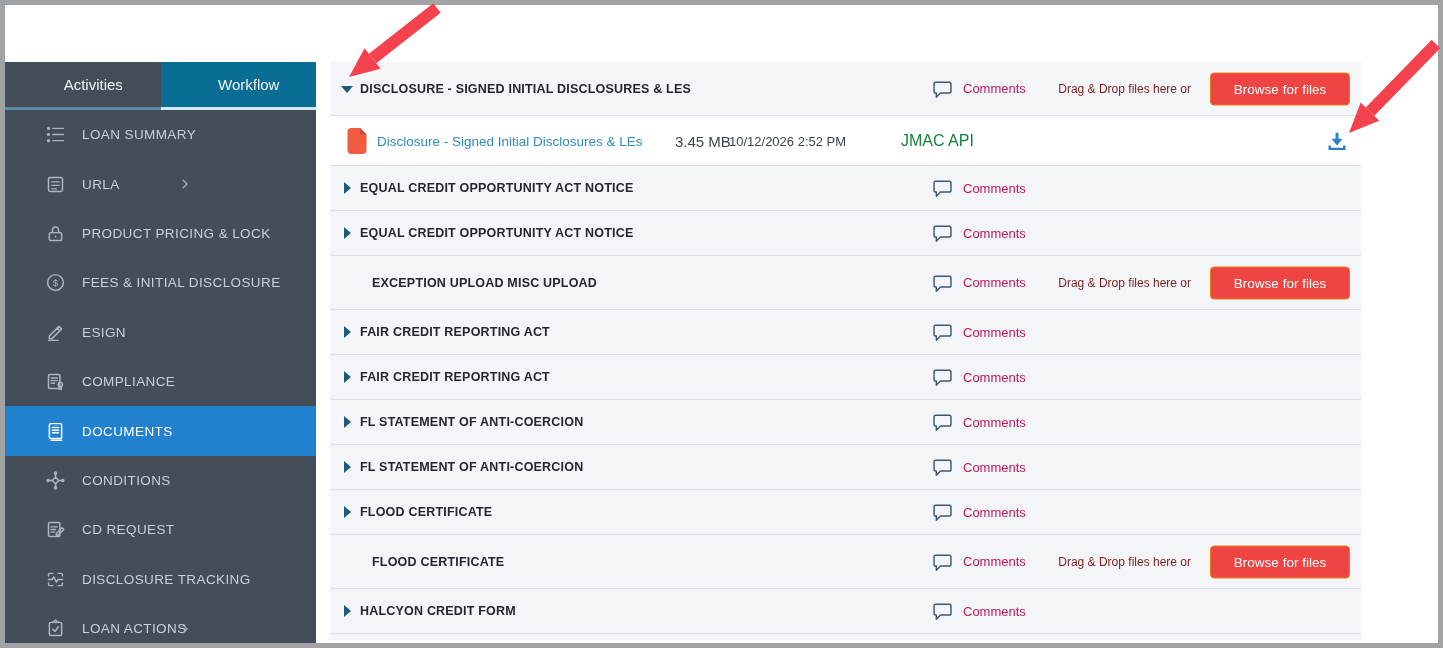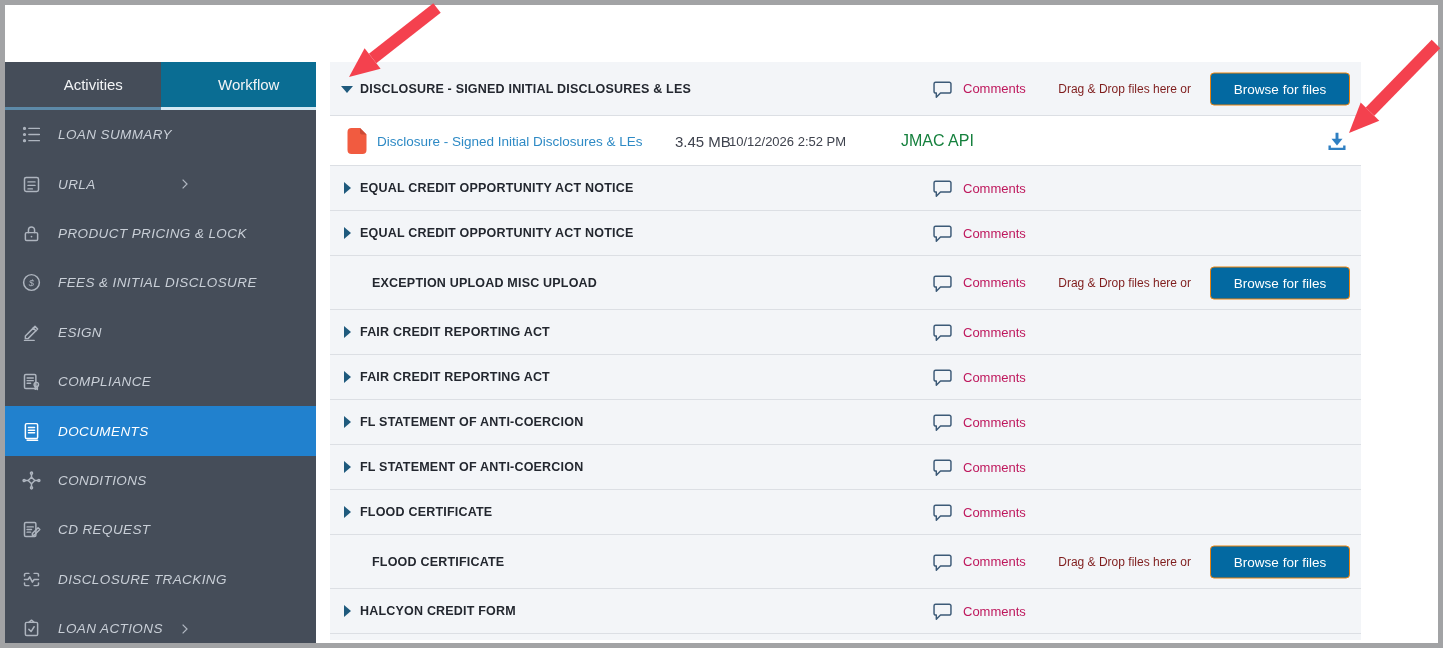--- a/index.html
+++ b/index.html
@@ -11,21 +11,21 @@
 
   
   #sidebar { position:absolute; left:5px; top:62px; width:311px; height:581px;
     background:#454d59; z-index:5; }
   #tabs { display:flex; height:48px; }
   .tab { width:50%; display:flex; align-items:center; justify-content:center;
     color:#f2f4f6; font-size:15px; cursor:pointer; border-bottom:3px solid #5d8aa8;padding-left:21px; }
   .tab.active { background:#0a6d93; border-bottom:3px solid #d3e9f4; }
   #side-items { display:flex; flex-direction:column; }
   .side-item { position:relative; height:49.4px; display:flex; align-items:center;
-    padding-left:16px; cursor:pointer; color:#c9cfd7;font-style:italic; }
+    padding-left:40px; cursor:pointer; color:#c9cfd7; }
   .side-item.selected { background:#2181ce; color:#ffffff; }
   .s-icon { width:22px; height:22px; margin-right:15px; flex:0 0 22px; display:flex;
     align-items:center; color:#aeb5bf; }
   .side-item.selected .s-icon { color:#fff; }
   .s-icon svg { width:21px; height:21px; }
   .s-label { font-size:13.5px; letter-spacing:.4px; font-weight:500; white-space:nowrap; }
   .chev { position:absolute; left:172px; top:50%; transform:translateY(-50%);
     width:15px; height:15px; color:#aeb5bf; }
   .chev svg { width:15px; height:15px; }
 
@@ -48,21 +48,21 @@
   .doc-title { font-size:12.5px; font-weight:700; color:#23272f; letter-spacing:.2px;
     white-space:nowrap; }
 
   .comments { position:absolute; left:601px; top:50%; transform:translateY(-50%);
     display:flex; align-items:center; gap:9px; background:none; border:none; cursor:pointer; }
   .comments svg { width:23px; height:20px; color:#3c5a77; }
   .comments .c-label { font-size:13px; color:#be185d; }
   .dragdrop { position:absolute; right:170px; top:50%; transform:translateY(-50%);
     font-size:12px; font-weight:400; color:#7f1d1d; white-space:nowrap; }
   .browse-btn { position:absolute; right:11px; top:50%; transform:translateY(-50%);
-    width:140px; height:33px; background:#0369a1; border:1px solid #e8820d;
+    width:140px; height:33px; background:#ef4444; border:1px solid #e8820d;
     border-radius:4px; color:#fff; font-size:13.5px; cursor:pointer;
     font-family:"Liberation Sans",sans-serif; }
 
   
   .file-row { position:relative; height:50px; background:#ffffff;
     border-bottom:1px solid #dcdfe4; }
   .file-row > * { position:absolute; top:50%; transform:translateY(-50%); }
   .file-icon { left:15px; width:24px; height:28px; cursor:pointer; }
   .file-link { left:47px; font-size:13.5px; color:#2e8ac5; text-decoration:none;
     cursor:pointer; white-space:nowrap; }

